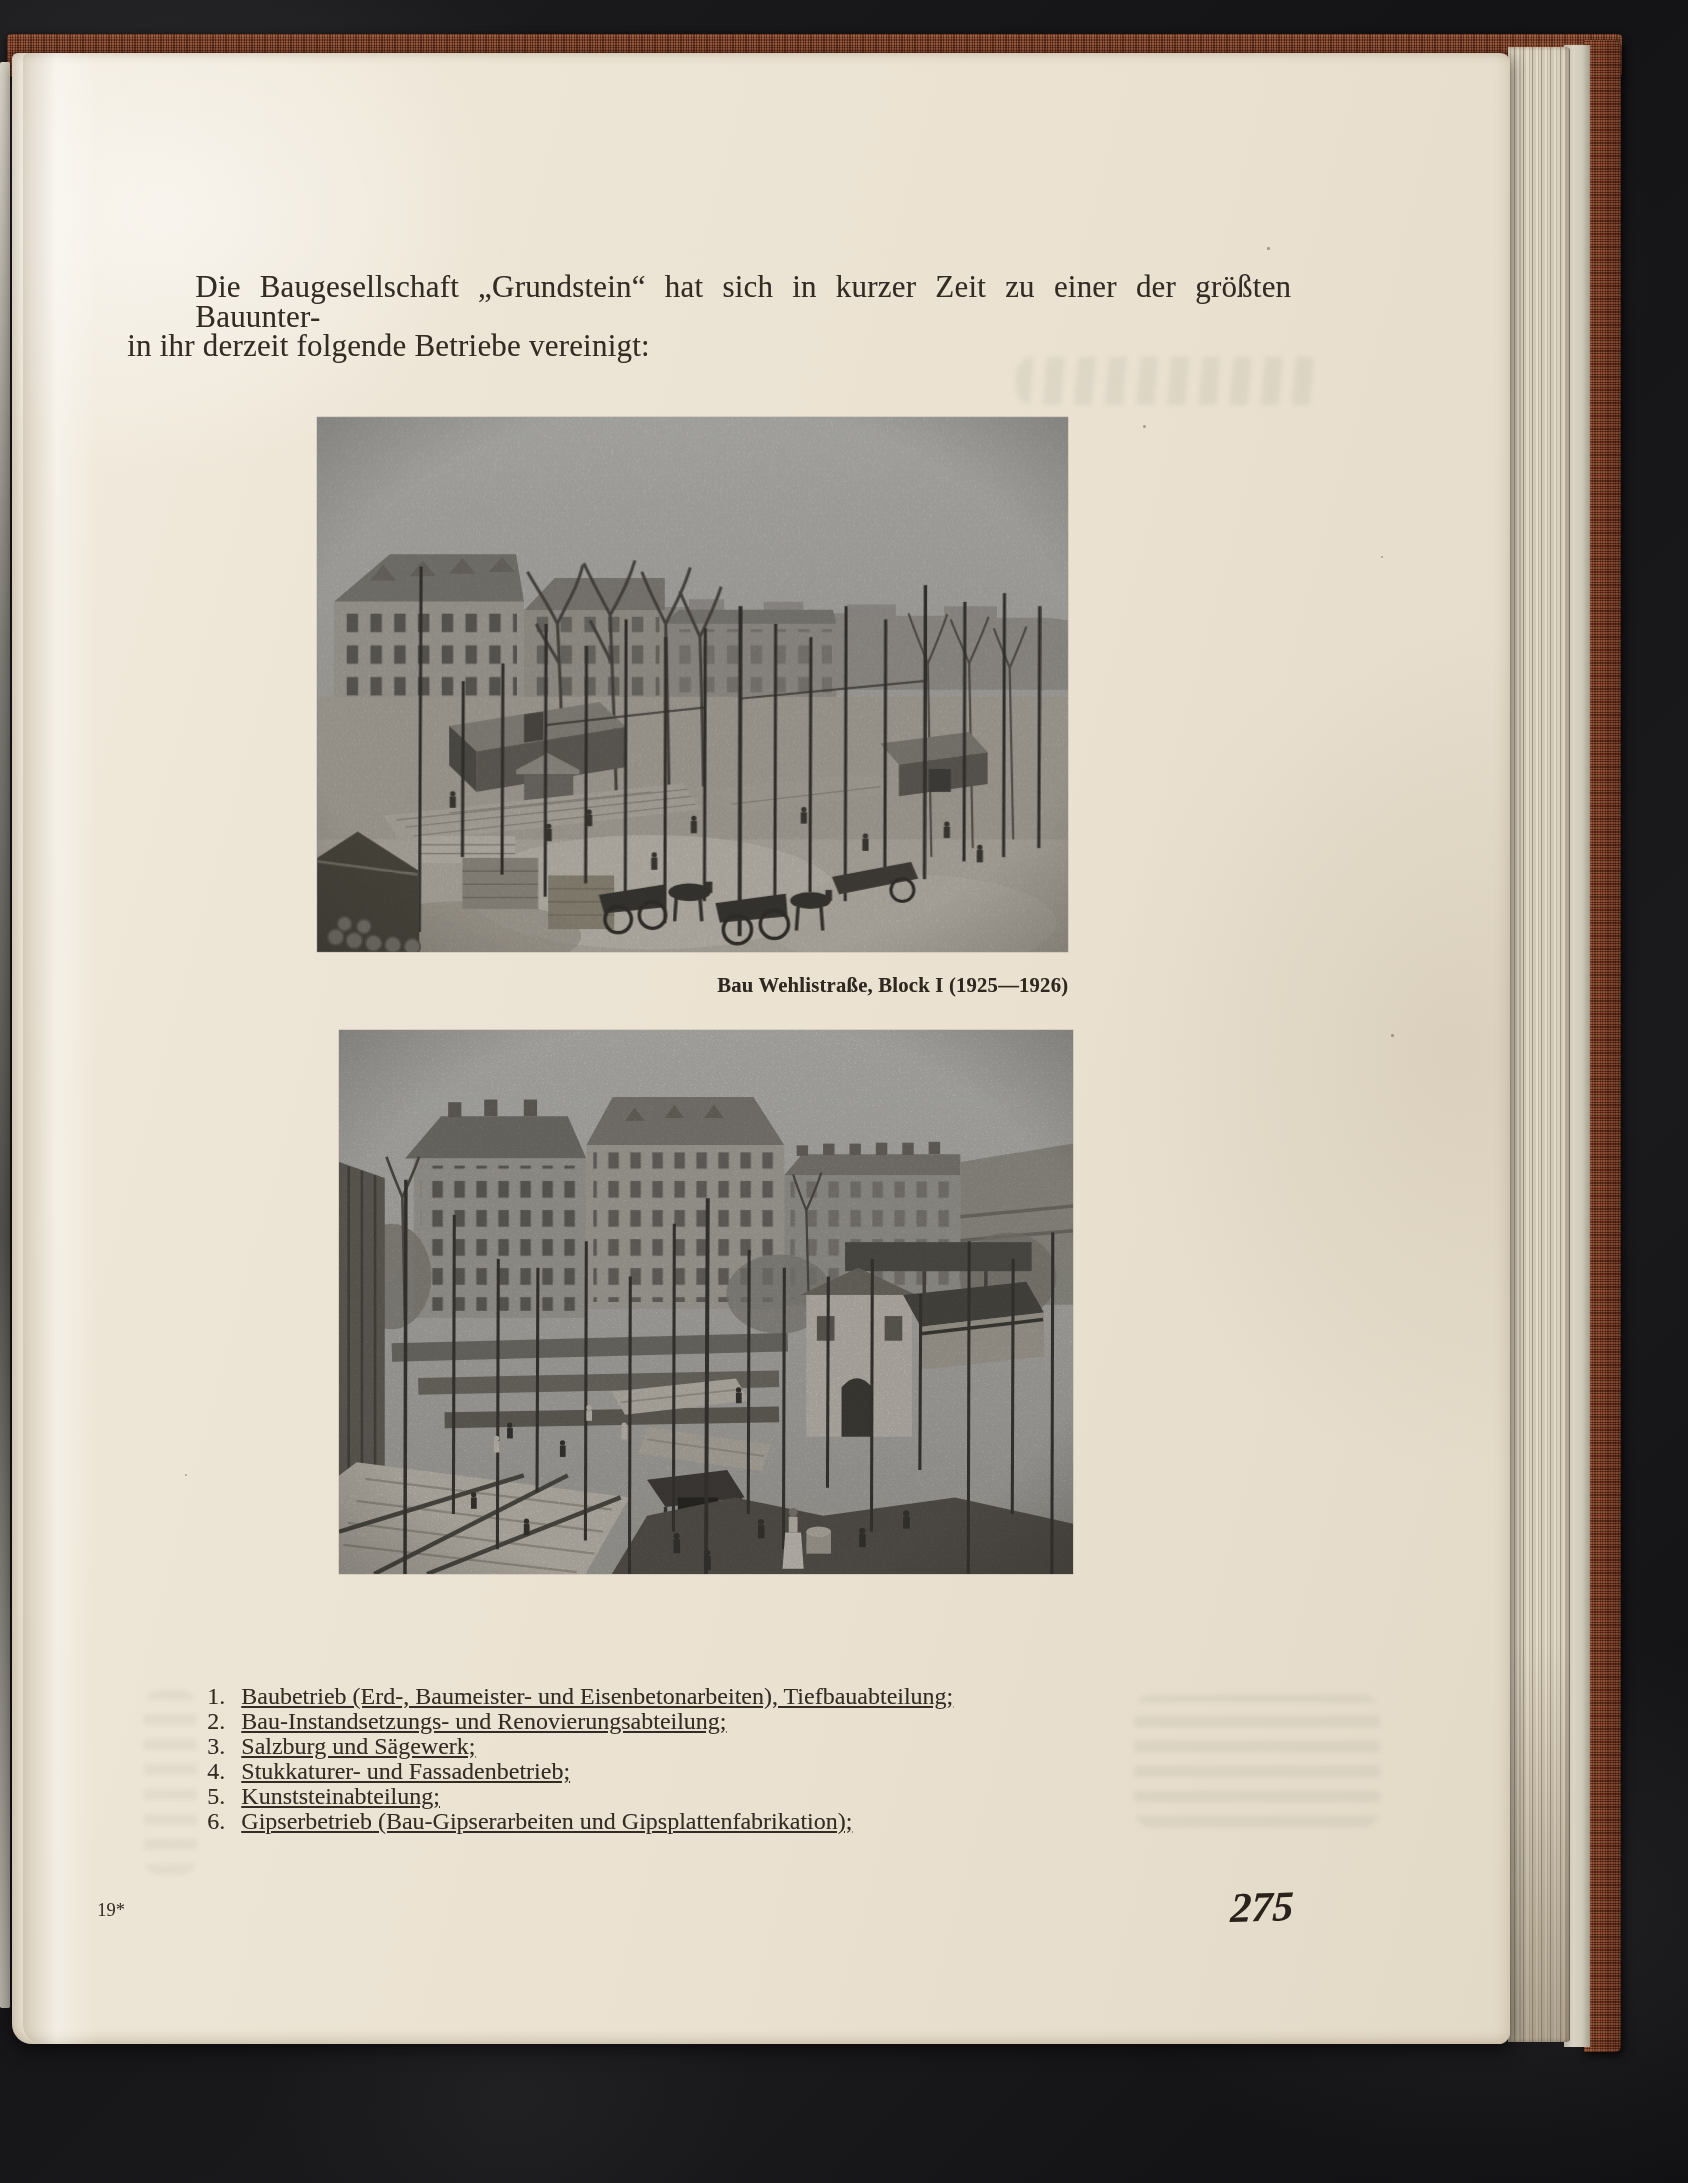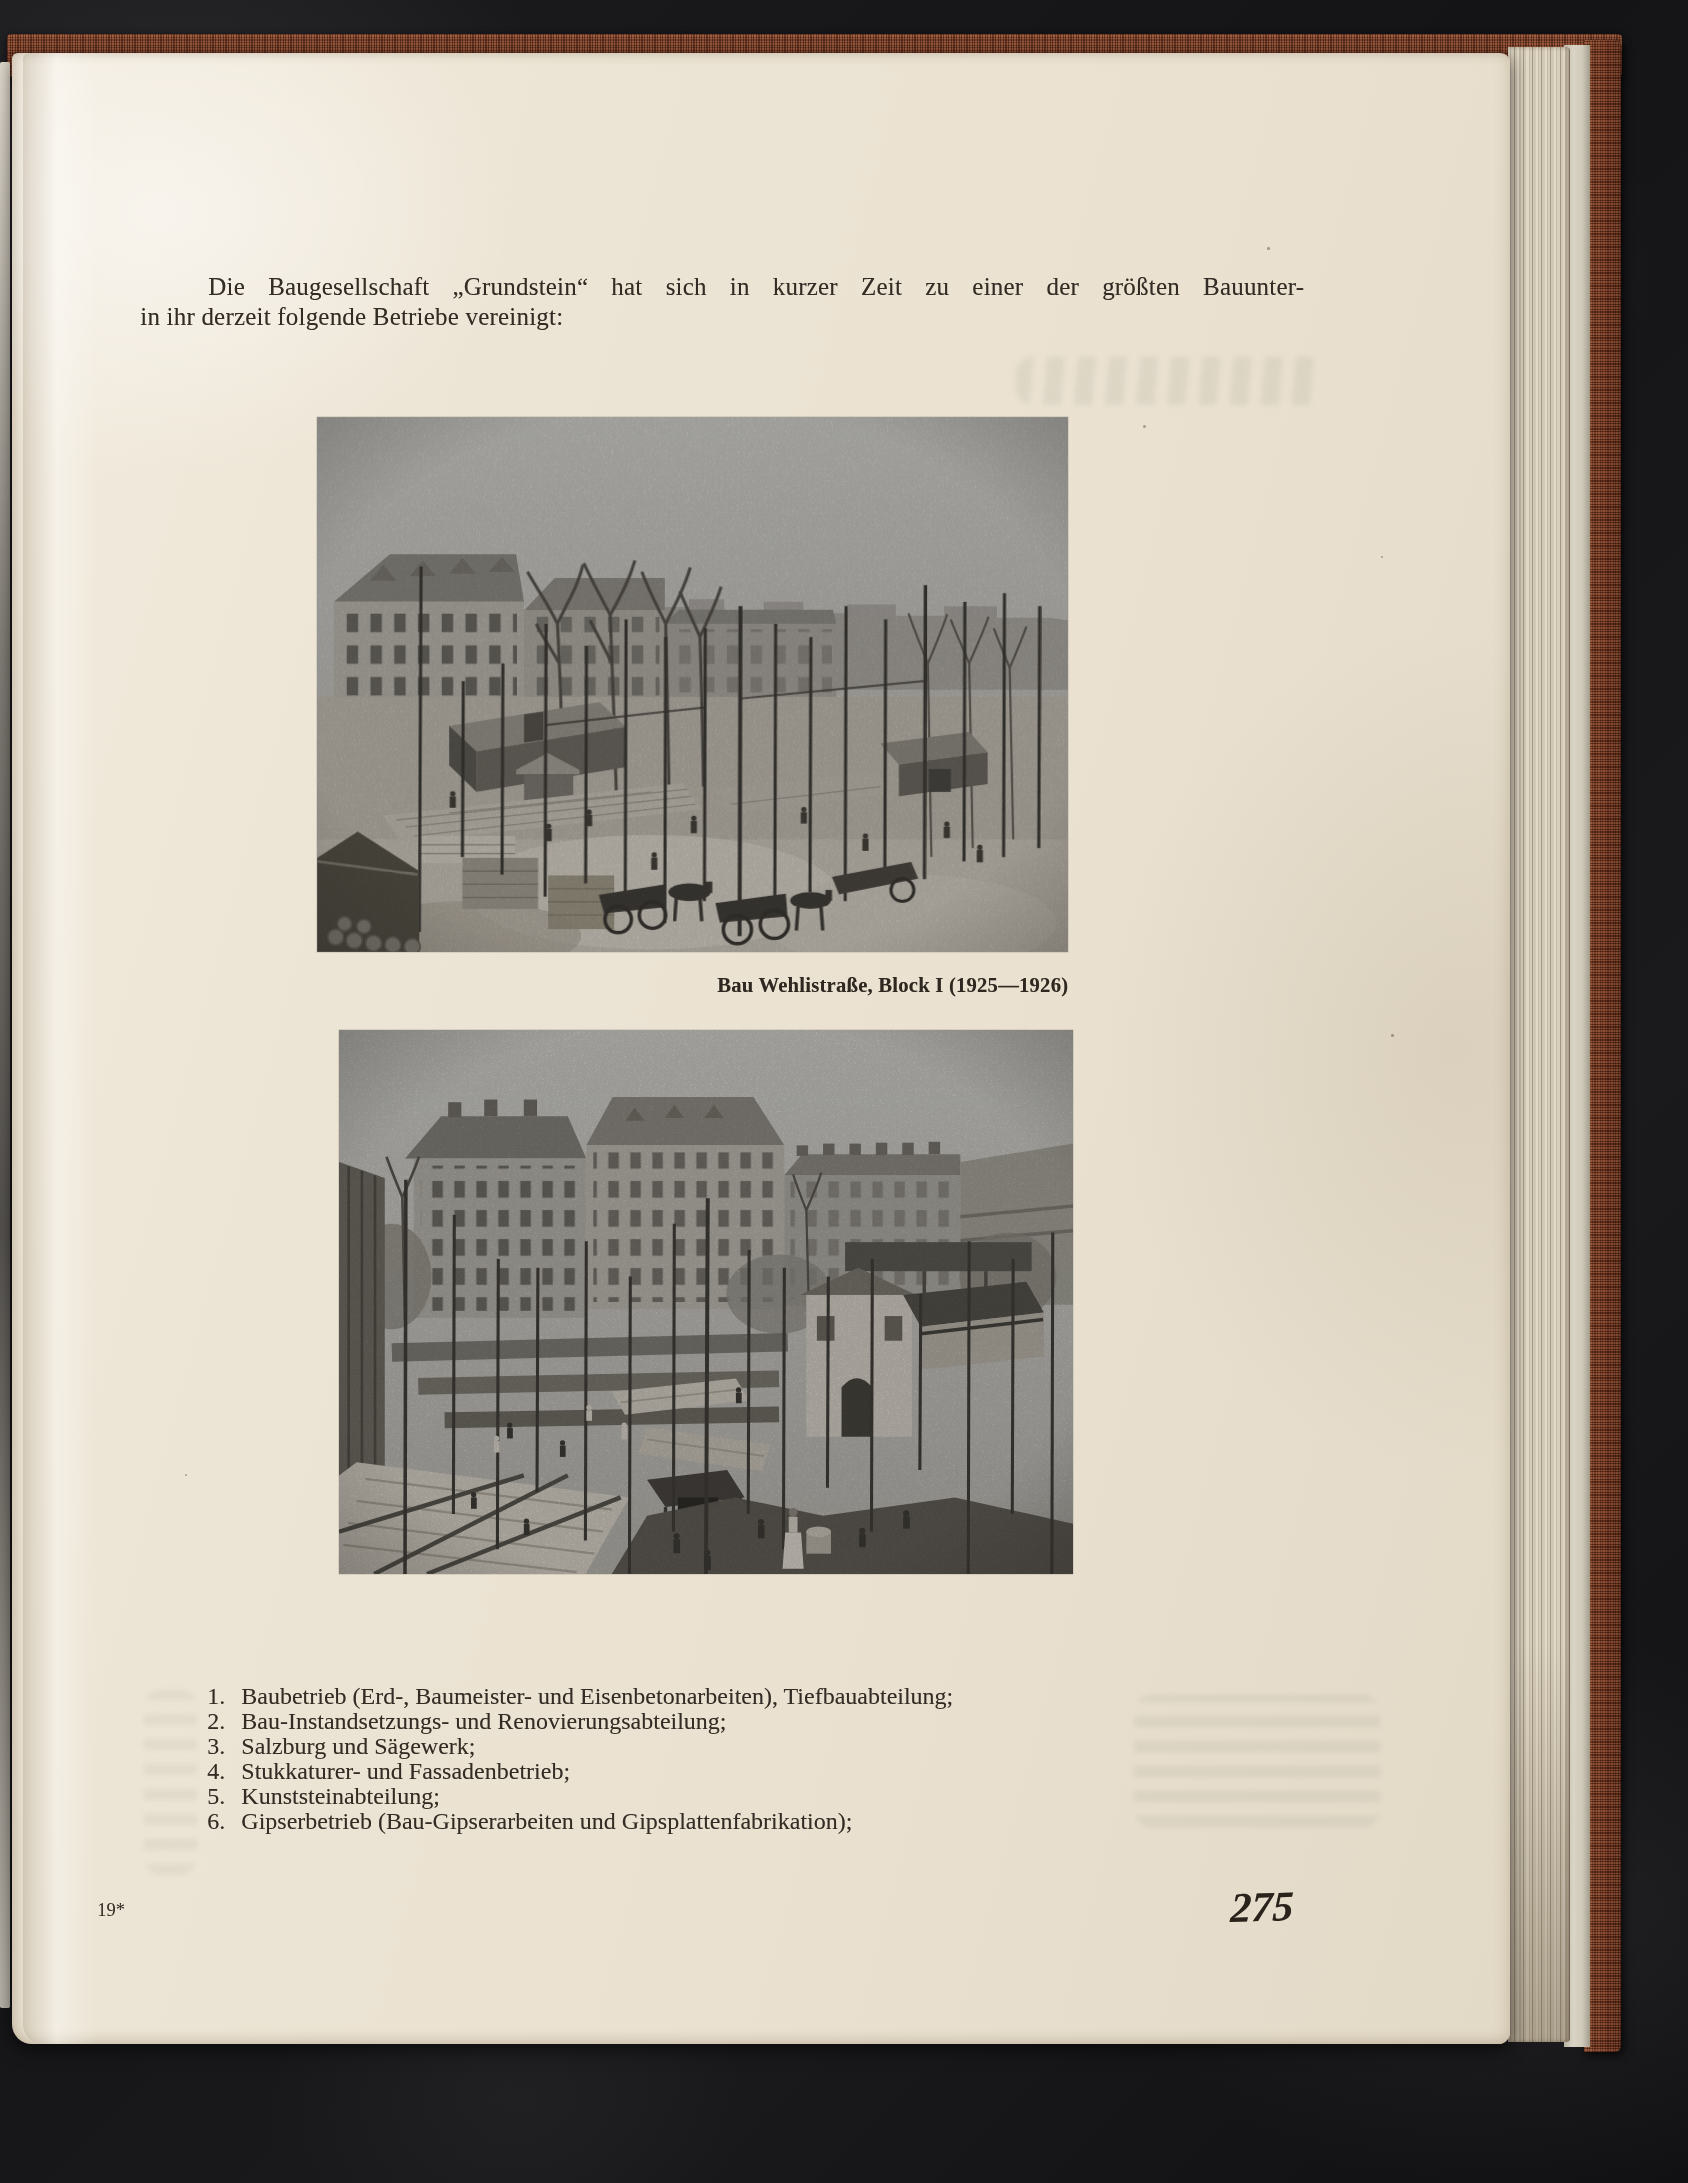--- a/index.html
+++ b/index.html
@@ -56,38 +56,38 @@
       linear-gradient(105deg,#f3ecdf 0%,#ece4d4 28%,#eae1d1 60%,#e3d9c7 100%);
     box-shadow:inset 6.2px 0 11.4px rgba(120,100,70,0.25), inset -4.4px -3.5px 13.2px rgba(120,100,70,0.15), 0 4.4px 17.6px rgba(0,0,0,0.6);
     color:#332c24;
   }
   .fold-sheen{
     position:absolute;left:10.6px;top:0;width:75px;height:100%;
     background:linear-gradient(90deg, rgba(110,90,60,0.18) 0%, rgba(255,255,255,0.35) 45%, rgba(255,255,255,0) 100%);
     border-radius:6.2px 0 0 20px;pointer-events:none;
   }
   .para{
-    position:absolute;left:128px;top:219px;width:1164px;
-    font-size:25px;line-height:29.5px;letter-spacing:0.2px;color:#332c24;
+    position:absolute;left:115px;top:219px;width:1164px;
+    font-size:31px;line-height:29.5px;letter-spacing:0.2px;color:#332c24;
     text-shadow:0 0 0.4px rgba(51,44,36,0.35);
   }
   .para .jline{text-align:justify;text-align-last:justify;white-space:normal;}
   .para .jline.first{padding-left:68px;}
   .para .jline.last{text-align-last:left;}
   figure{margin:0;padding:0;}
   .photo{position:absolute;box-shadow:0 0 0 0.4px rgba(80,74,66,0.35);overflow:hidden;background:#b9b6b1;}
   .photo svg{display:block;width:100%;height:100%;}
   .caption{
     position:absolute;text-align:center;font-weight:bold;font-size:20.7px;color:#2e2820;
     letter-spacing:0.2px;text-shadow:0 0 0.4px rgba(46,40,32,0.35);
   }
   .ops-list{position:absolute;left:195px;top:1631px;font-size:24px;color:#332c24;text-shadow:0 0 0.4px rgba(51,44,36,0.3);}
   .ops-row{display:flex;height:25px;line-height:25px;}
   .ops-num{width:27px;flex:none;}
-  .ops-text{padding-left:7px;white-space:nowrap;}
+  .ops-text{padding-left:7px;white-space:nowrap;text-decoration:underline;}
   .sig{position:absolute;left:85px;top:1847px;font-size:18.5px;color:#2e2820;}
   .pagenum{
     position:absolute;left:1197px;top:1830px;width:106px;text-align:center;
     font-size:42px;font-style:italic;font-weight:bold;color:#29231b;
     transform:skewX(-4deg) rotate(-2deg);text-shadow:0 0 0.4px rgba(41,35,27,0.4);
   }
   .smudge{position:absolute;border-radius:17.6px;filter:blur(2.6px);pointer-events:none;}
   .smudge.a{left:1004px;top:304px;width:308px;height:48px;background:repeating-linear-gradient(95deg, rgba(110,120,100,0.10) 0 17.6px, rgba(0,0,0,0) 17.6px 31px);}
   .smudge.b{left:1122px;top:1642px;width:246px;height:132px;background:repeating-linear-gradient(0deg, rgba(100,115,95,0.09) 0 11.4px, rgba(0,0,0,0) 11.4px 25px);}
   .smudge.c{left:132px;top:1637px;width:53px;height:185px;background:repeating-linear-gradient(0deg, rgba(100,110,95,0.07) 0 11.4px, rgba(0,0,0,0) 11.4px 25px);}

